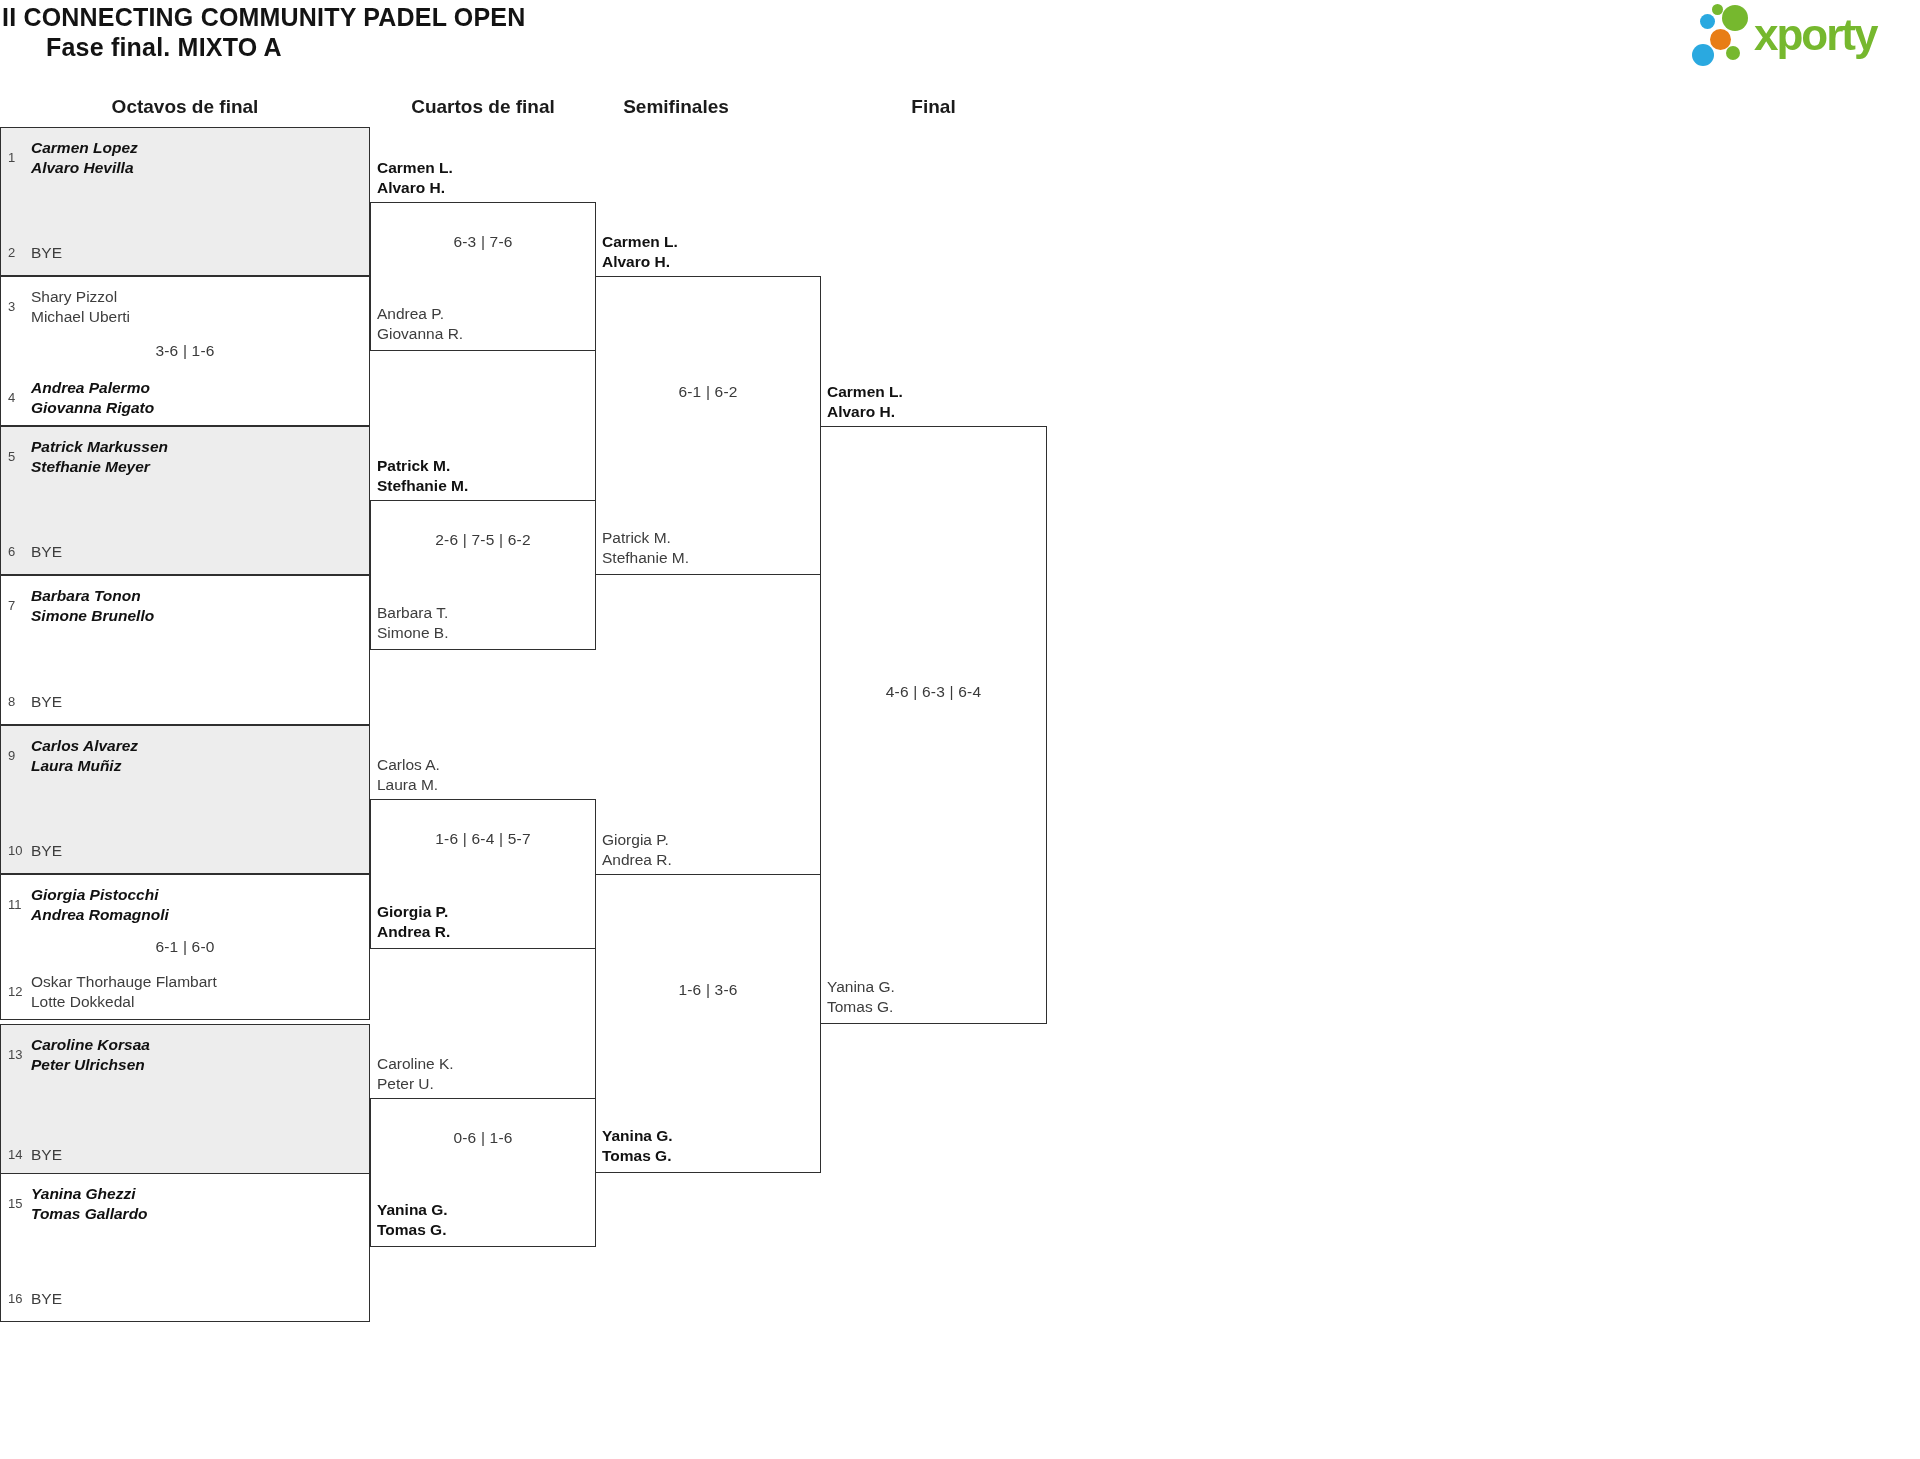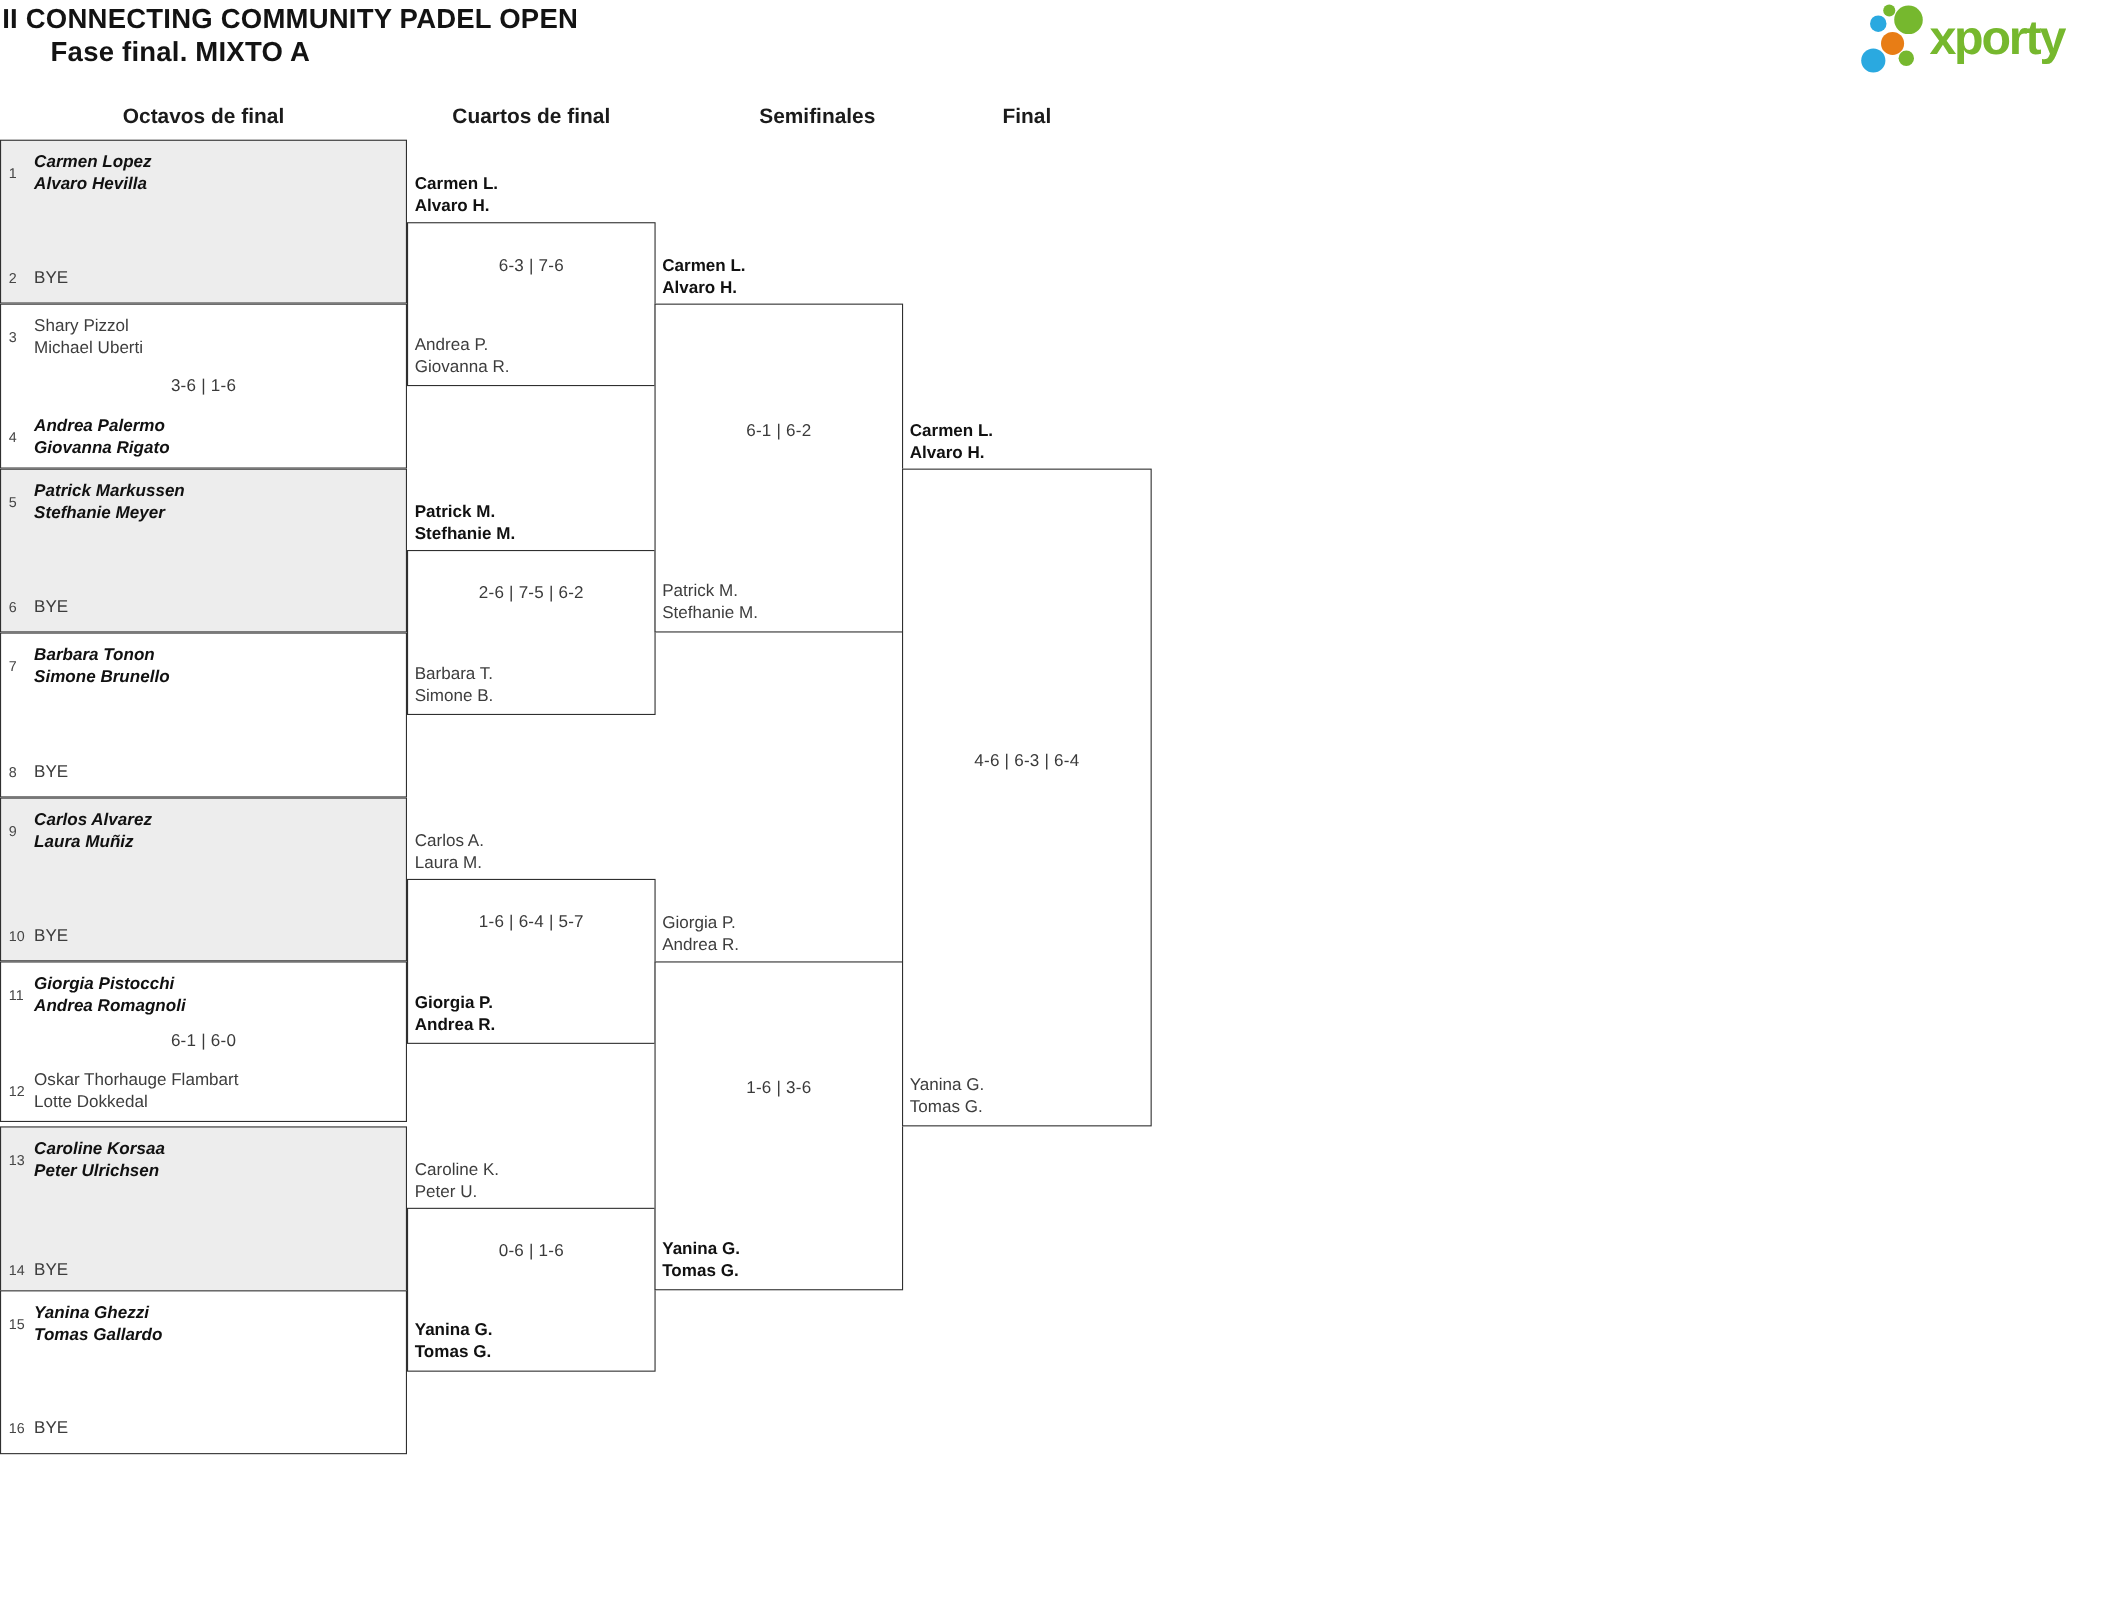--- a/index.html
+++ b/index.html
@@ -58,21 +58,21 @@
     <span class="dot" style="left:1722px; top:5px;  width:26px; height:26px; background:#76b82e;"></span>
     <span class="dot" style="left:1700px; top:14px; width:15px; height:15px; background:#2aa9e0;"></span>
     <span class="dot" style="left:1710px; top:29px; width:21px; height:21px; background:#e87d15;"></span>
     <span class="dot" style="left:1692px; top:44px; width:22px; height:22px; background:#2aa9e0;"></span>
     <span class="dot" style="left:1726px; top:46px; width:14px; height:14px; background:#76b82e;"></span>
     <span class="logo-text">xporty</span>
   </div>
 
   <div class="round-header" style="left:0;     width:370px;">Octavos de final</div>
   <div class="round-header" style="left:370px; width:226px;">Cuartos de final</div>
-  <div class="round-header" style="left:630px; width:226px;">Semifinales</div>
+  <div class="round-header" style="left:563px; width:226px;">Semifinales</div>
   <div class="round-header" style="left:820px; width:227px;">Final</div>
 
   <div class="box alt" style="left:0; top:127px; width:370px; height:149px;">
     <div class="team t">
       <span class="seed">1</span>
       <div class="names w">
         <div>Carmen Lopez</div>
         <div>Alvaro Hevilla</div>
       </div>
     </div>

